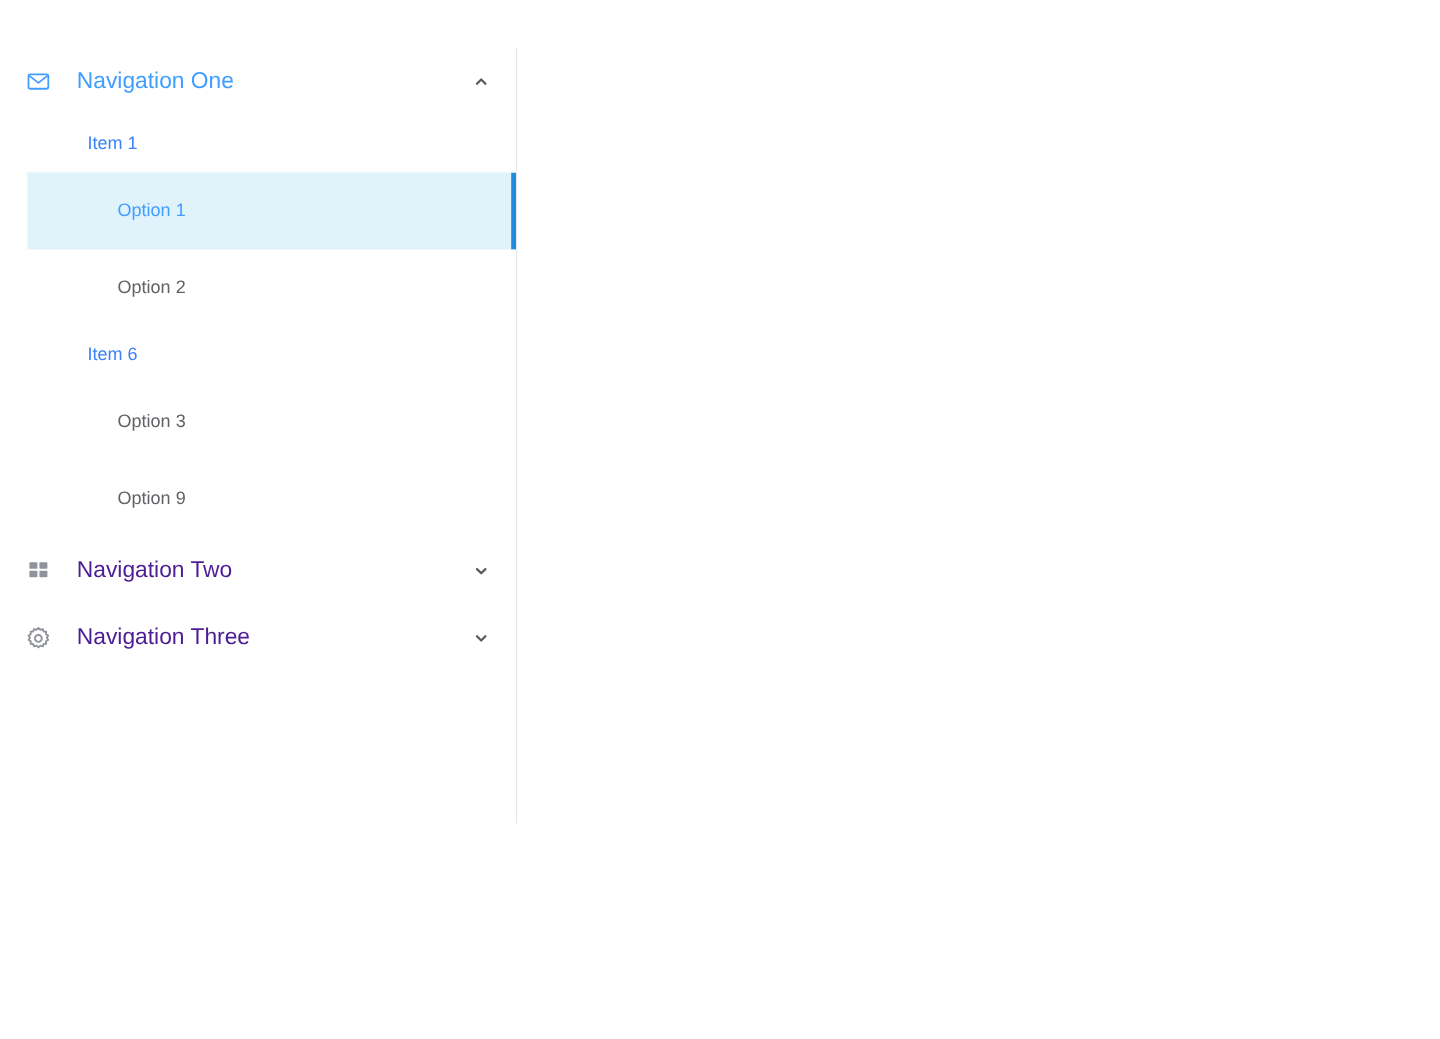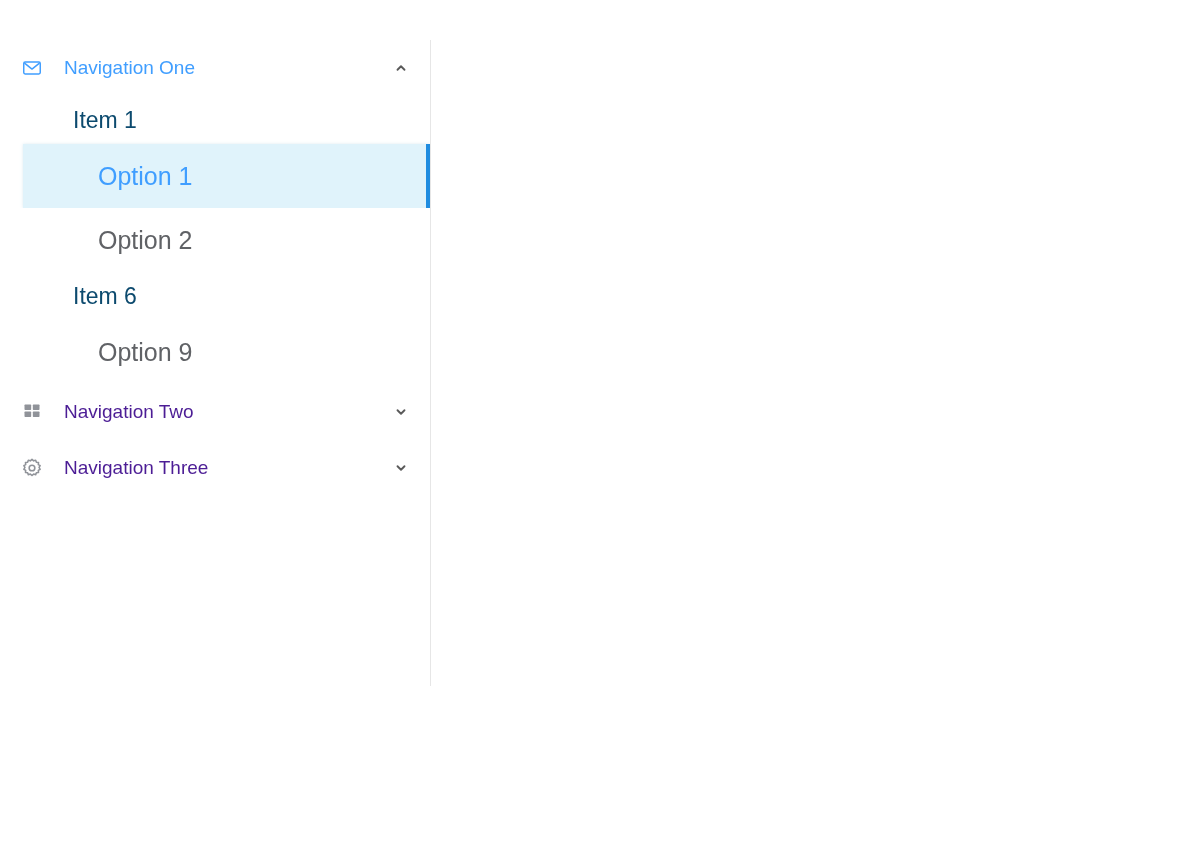--- a/index.html
+++ b/index.html
@@ -90,33 +90,33 @@
     justify-content: center;
     margin-left: 8px;
   }
   .chevron.up svg { transform: rotate(180deg); }
 
   
   .group-title {
     height: 48px;
     line-height: 48px;
     padding-left: 73px;
-    font-size: 23px;
-    color: #0c4a6e;
+    font-size: 15px;
+    color: #3b82f6;
     box-sizing: border-box;
     white-space: nowrap;
   }
 
   
   .menu-item {
     position: relative;
     height: 64px;
     line-height: 64px;
     padding-left: 98px;
-    font-size: 25px;
+    font-size: 15px;
     color: #606266;
     cursor: pointer;
     box-sizing: border-box;
     white-space: nowrap;
     background: #ffffff;
   }
   .menu-item.is-selected {
     background: #e0f3fb;
     color: #409eff;
     margin-left: 23px;
@@ -167,20 +167,21 @@
           </span>
         </div>
 
         <ul class="menu">
 
           <li class="group-title">Item 1</li>
           <li class="menu-item is-selected">Option 1</li>
           <li class="menu-item">Option 2</li>
 
           <li class="group-title">Item 6</li>
+          <li class="menu-item">Option 3</li>
           <li class="menu-item">Option 9</li>
         </ul>
       </li>
 
       <li>
         <div class="submenu-title">
           <span class="nav-icon">
             <svg width="20" height="20" viewBox="0 0 24 24" fill="currentColor">
               <rect x="3" y="3" width="8" height="6.5" rx="0.8"></rect>
               <rect x="13" y="3" width="8" height="6.5" rx="0.8"></rect>

